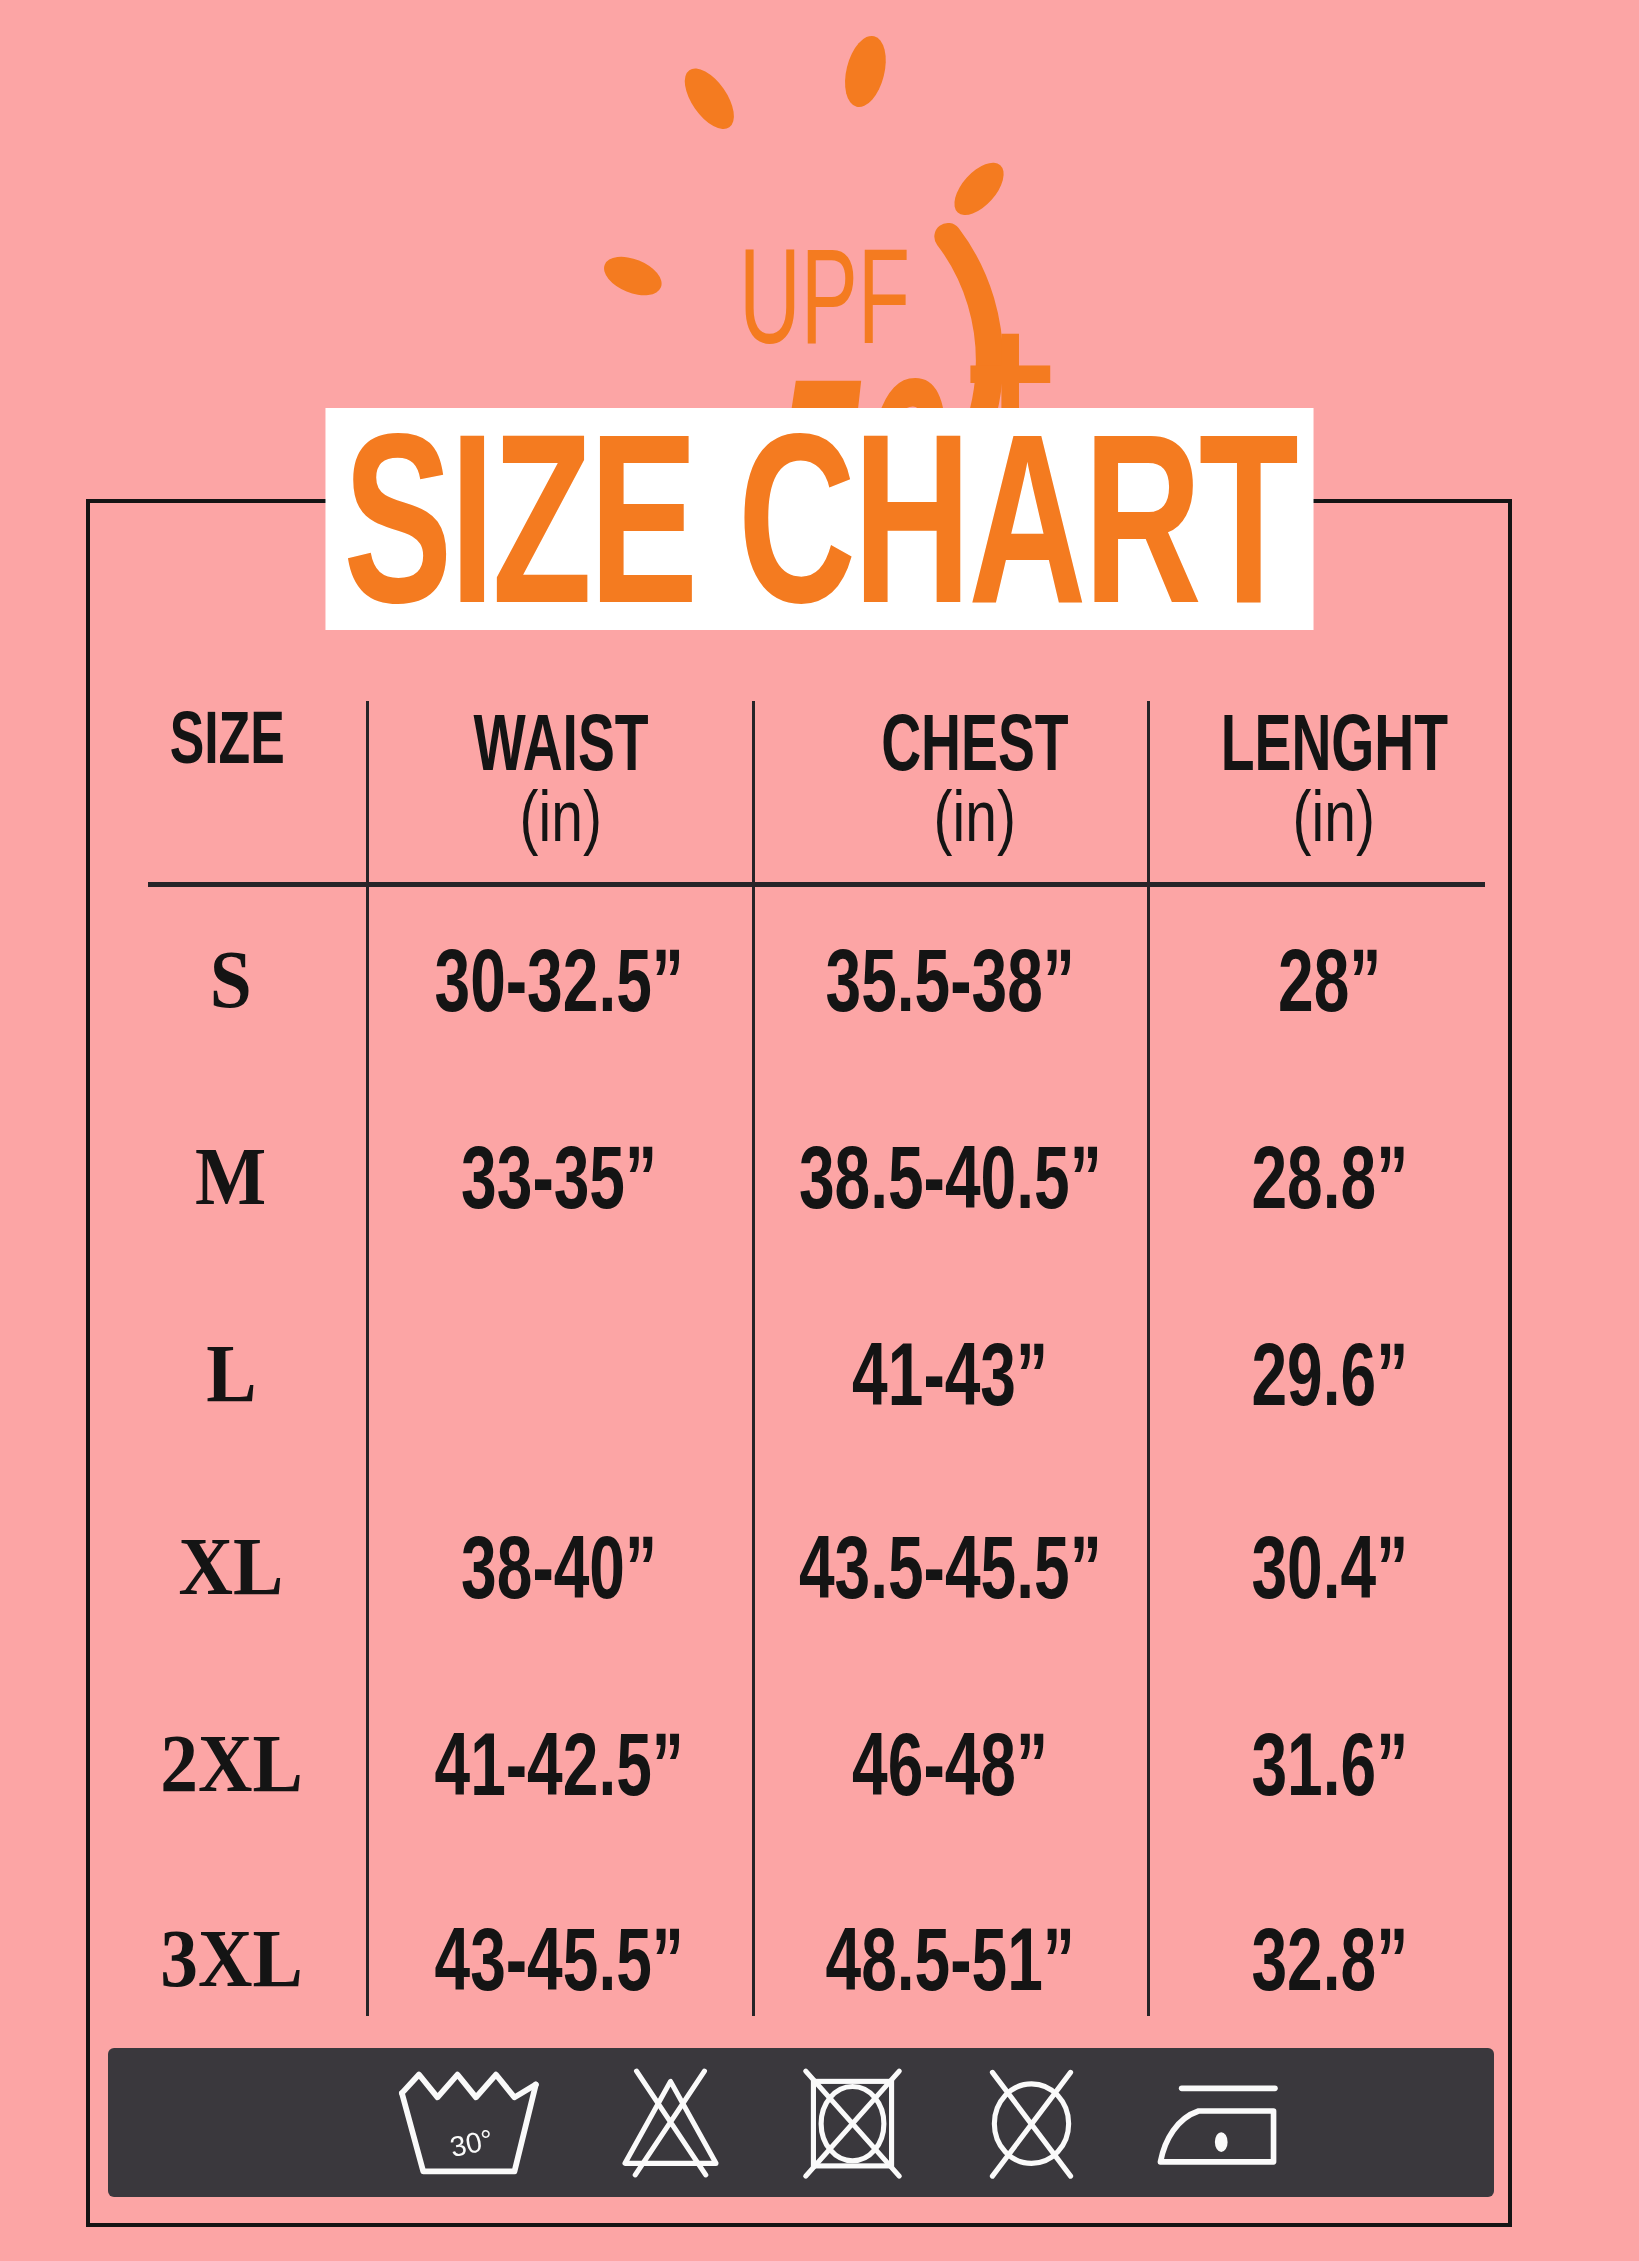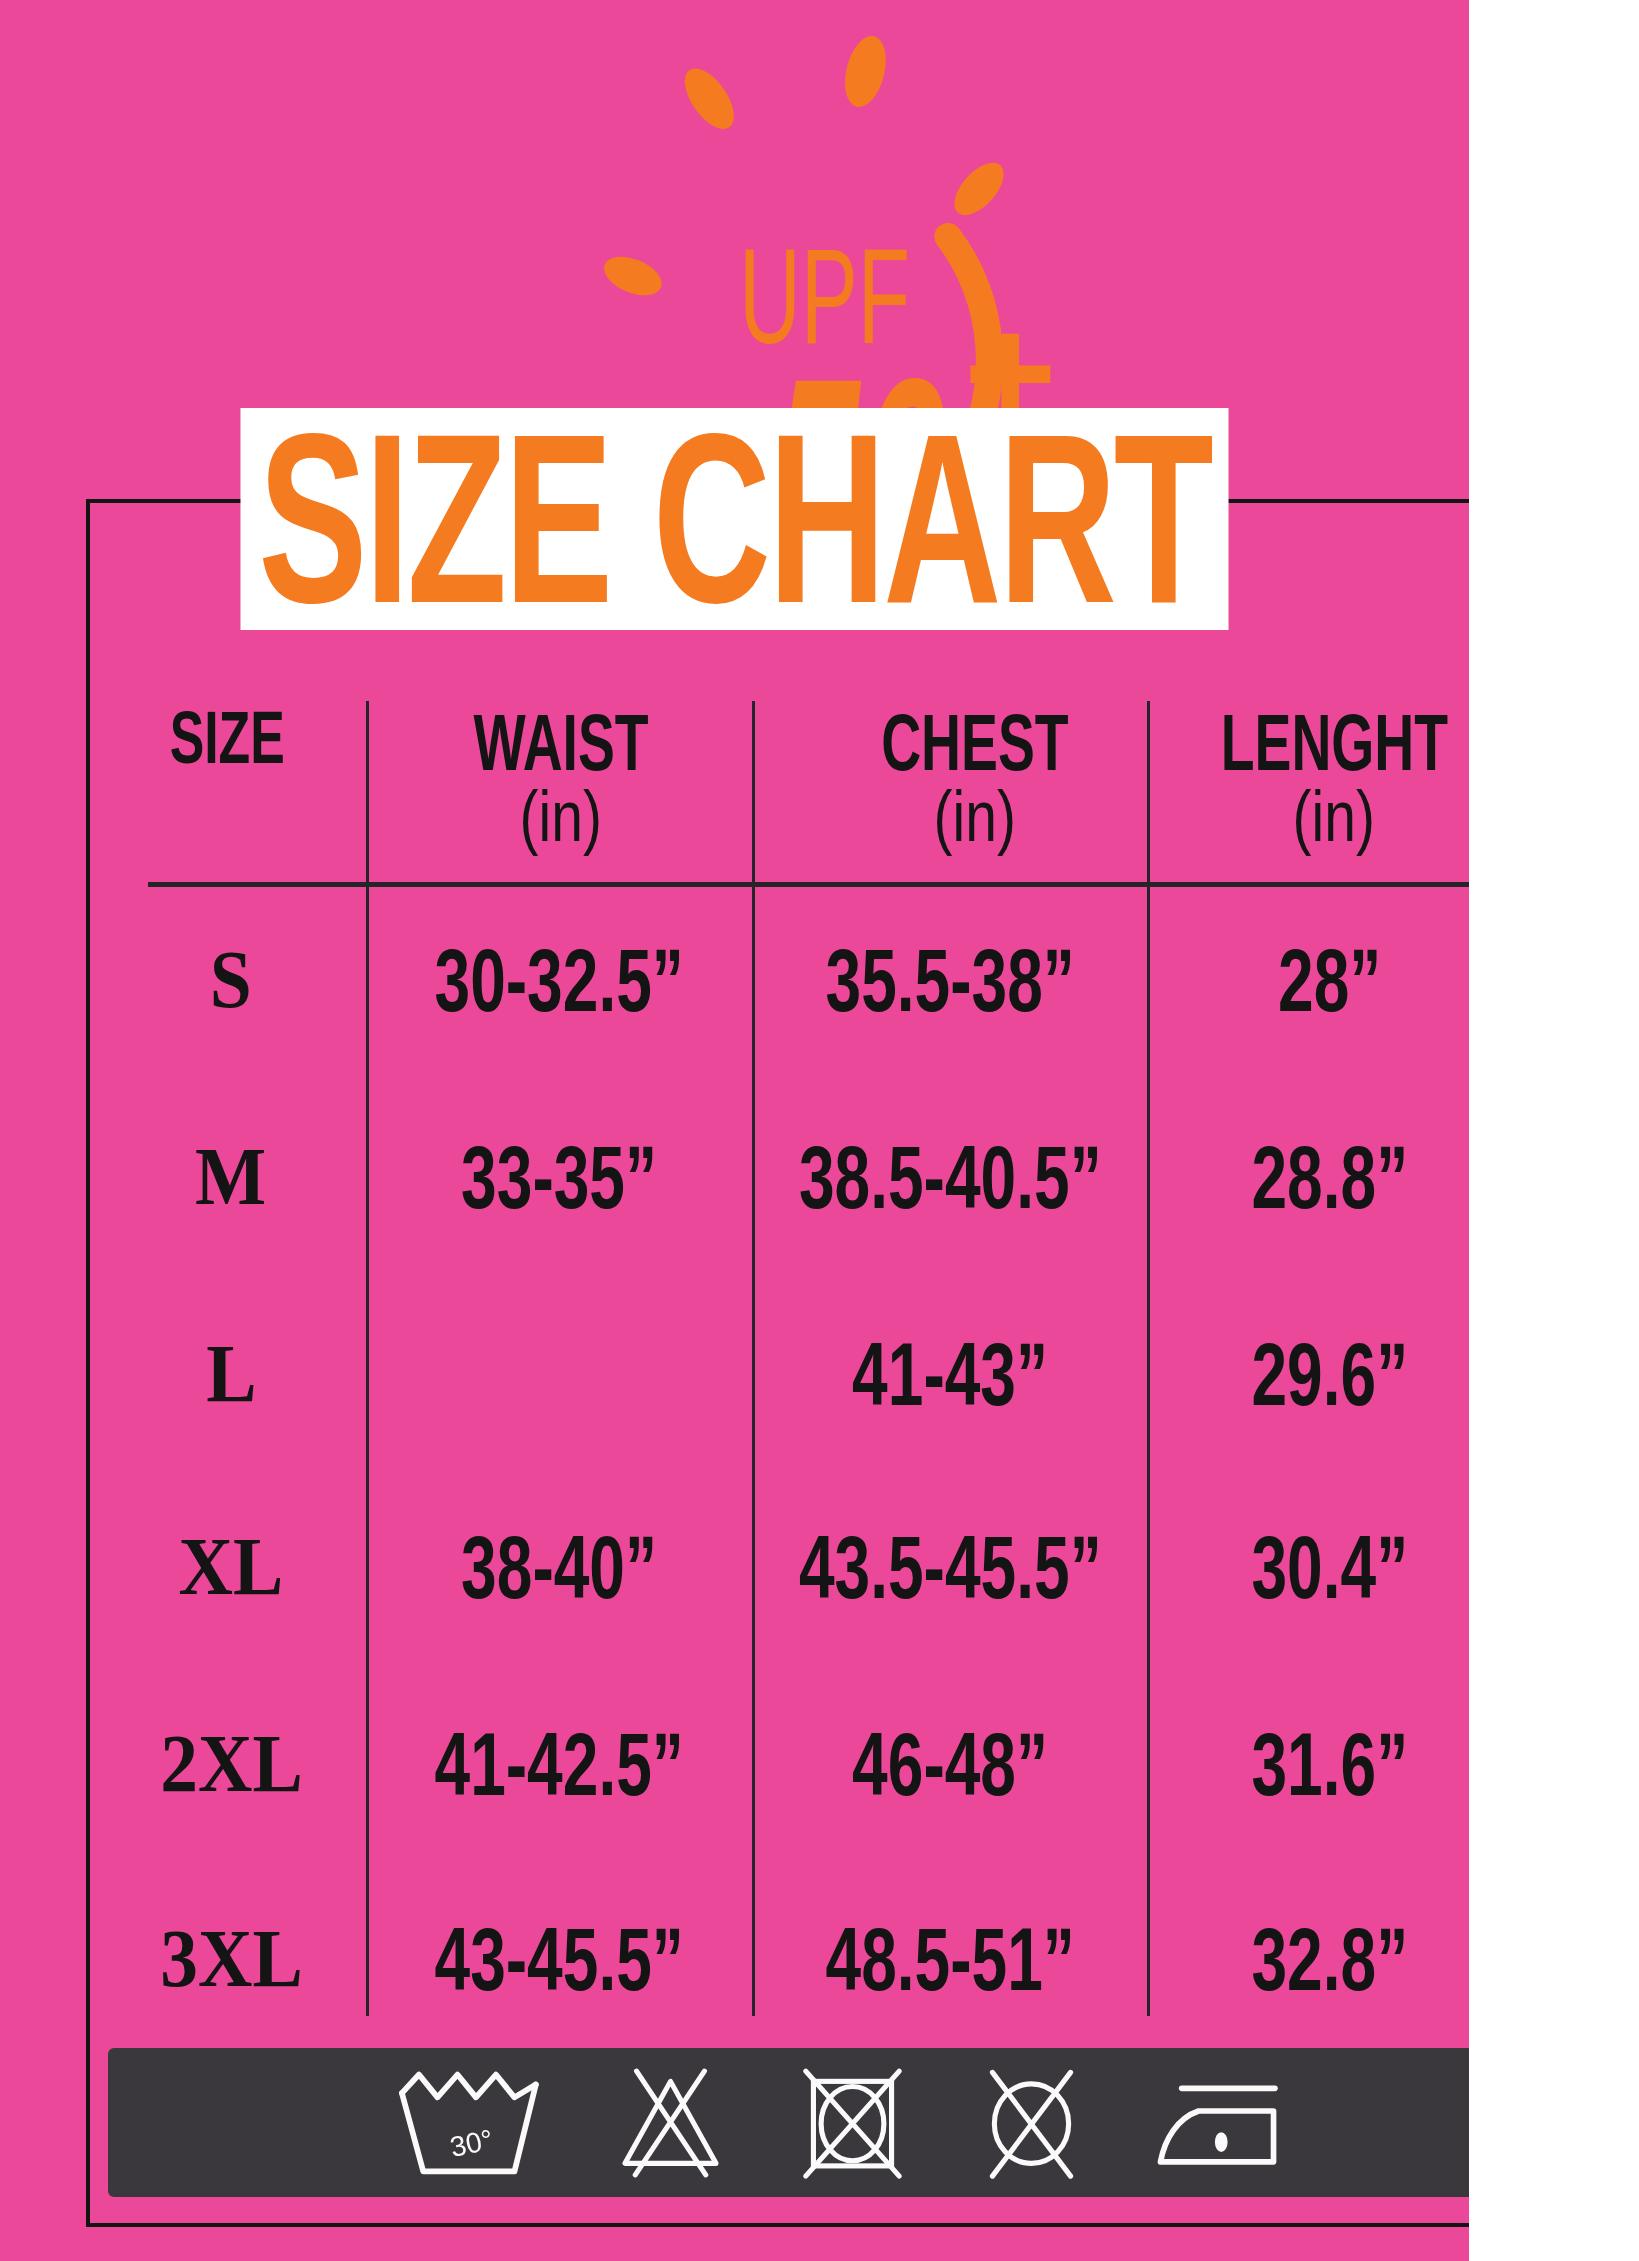--- a/index.html
+++ b/index.html
@@ -3,21 +3,21 @@
 <meta charset="utf-8">
 <style>
   :root{
     --accent:#f47b20;
     --bar_bg:#3a383d;
     --ink:#141414;
     --line:#262428;
   }
   html,body{margin:0;padding:0;background:#fff;}
   .canvas{
-    position:relative;width:1469px;height:2261px;background:#ec4899;overflow:hidden;
+    position:relative;width:1639px;height:2261px;background:#fca5a5;overflow:hidden;
     font-family:"Liberation Sans",sans-serif;color:var(--ink);
   }
   
   .sun-logo{position:absolute;left:576px;top:19px;width:500px;height:561px;z-index:3;}
   
   .title-wrap{position:absolute;left:0;top:408px;width:100%;text-align:center;z-index:5;line-height:1;}
   .title-text{
     display:inline-block;background:#fff;padding:0 26px;
     font-size:241px;font-weight:700;line-height:0.92;letter-spacing:-4.5px;
     color:var(--accent);transform:scaleX(0.68);white-space:nowrap;

